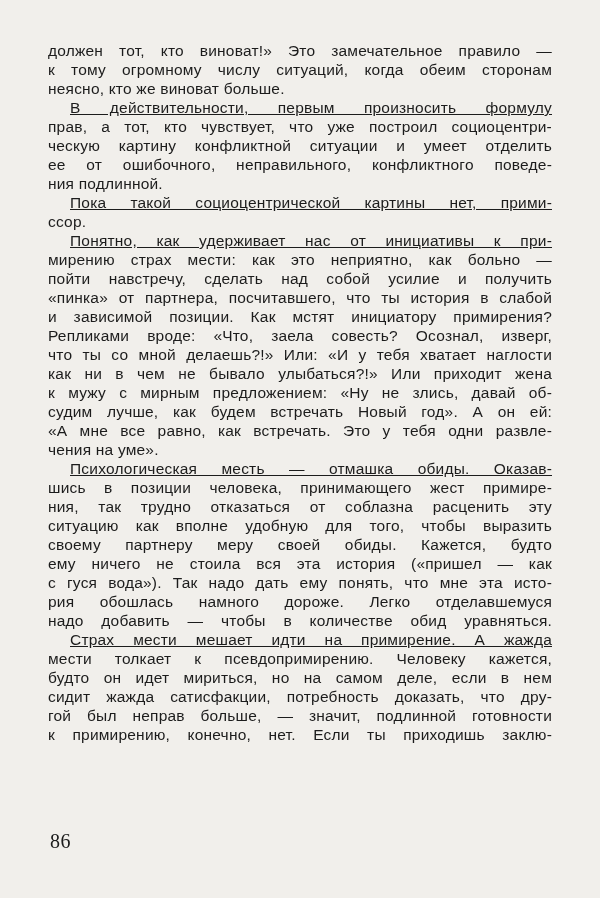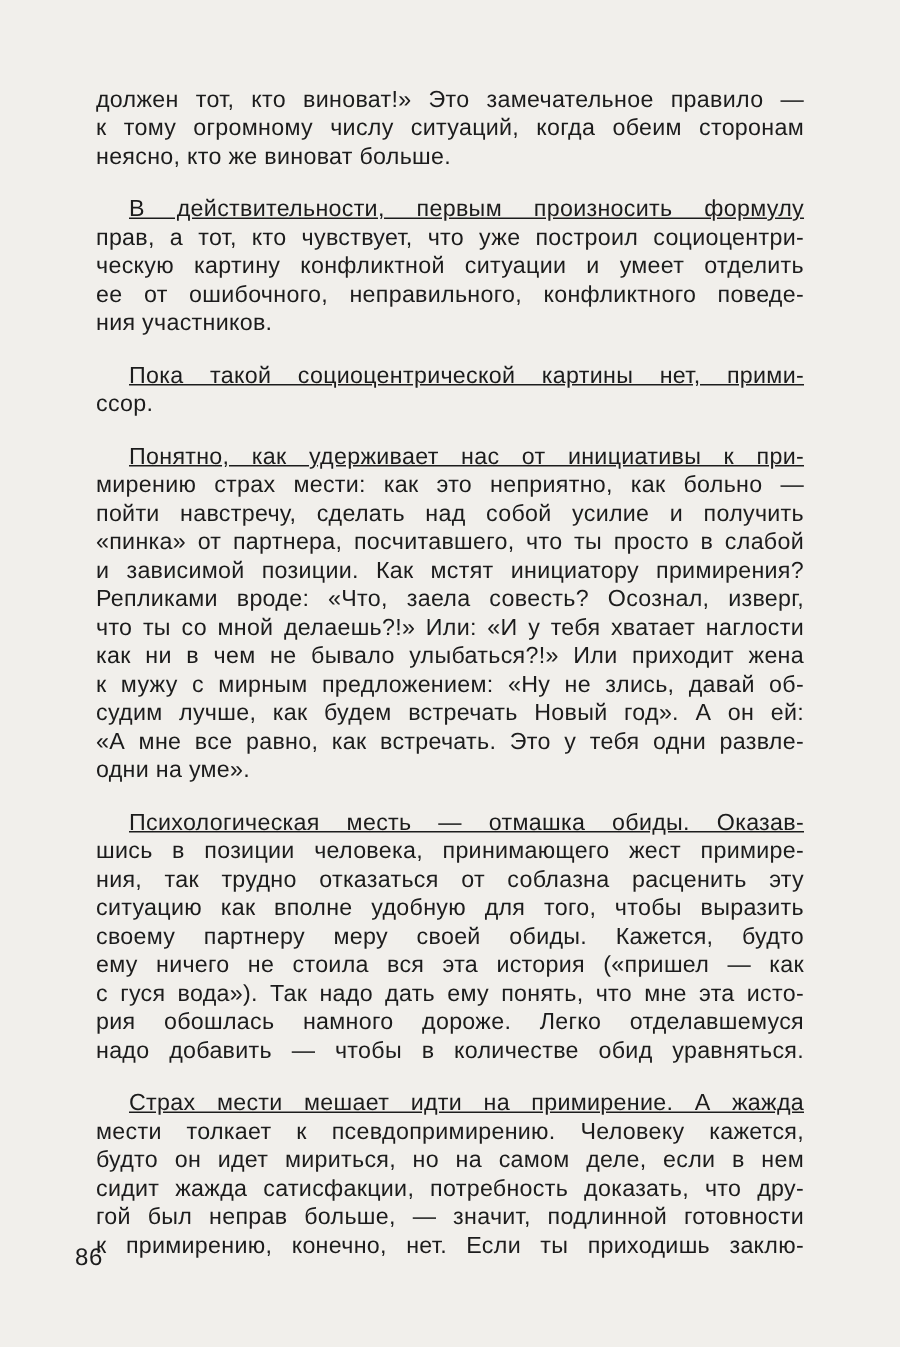--- a/index.html
+++ b/index.html
@@ -17,80 +17,81 @@
     width: 600px;
     height: 898px;
   }
   .text-block {
     position: absolute;
     left: 48px;
     top: 41px;
     width: 504px;
   }
   .paragraph {
-    margin: 16px;
+    margin: 0;
   }
   .line {
     font-size: 15.5px;
     line-height: 19px;
     font-weight: 500;
     letter-spacing: 0.2px;
     text-align: justify;
     text-align-last: justify;
   }
   .line.left {
     text-align-last: left;
   }
   .line.indent {
     text-indent: 22px;
     text-decoration: underline;
   }
   .page-number {
     position: absolute;
     left: 50px;
     top: 830px;
-    font-size: 16px;
+    font-size: 20px;
     font-weight: 500;
     letter-spacing: 0.5px;
+    font-family: Liberation Serif, serif;
   }
 </style>
 </head>
 <body style="background: rgb(241, 239, 235); color: rgb(28, 28, 28);">
 
 <div class="page">
   <main class="text-block" id="text-block">
       <div class="paragraph">
         <div class="line">должен тот, кто виноват!» Это замечательное правило —</div>
         <div class="line">к тому огромному числу ситуаций, когда обеим сторонам</div>
         <div class="line left">неясно, кто же виноват больше.</div>
       </div>
       <div class="paragraph">
         <div class="line indent">В действительности, первым произносить формулу</div>
         <div class="line">прав, а тот, кто чувствует, что уже построил социоцентри-</div>
         <div class="line">ческую картину конфликтной ситуации и умеет отделить</div>
         <div class="line">ее от ошибочного, неправильного, конфликтного поведе-</div>
-        <div class="line left">ния участников.</div>
+        <div class="line left">ния подлинной.</div>
       </div>
       <div class="paragraph">
         <div class="line indent">Пока такой социоцентрической картины нет, прими-</div>
         <div class="line left">ссор.</div>
       </div>
       <div class="paragraph">
         <div class="line indent">Понятно, как удерживает нас от инициативы к при-</div>
         <div class="line">мирению страх мести: как это неприятно, как больно —</div>
         <div class="line">пойти навстречу, сделать над собой усилие и получить</div>
-        <div class="line">«пинка» от партнера, посчитавшего, что ты просто в слабой</div>
+        <div class="line">«пинка» от партнера, посчитавшего, что ты история в слабой</div>
         <div class="line">и зависимой позиции. Как мстят инициатору примирения?</div>
         <div class="line">Репликами вроде: «Что, заела совесть? Осознал, изверг,</div>
         <div class="line">что ты со мной делаешь?!» Или: «И у тебя хватает наглости</div>
         <div class="line">как ни в чем не бывало улыбаться?!» Или приходит жена</div>
         <div class="line">к мужу с мирным предложением: «Ну не злись, давай об-</div>
         <div class="line">судим лучше, как будем встречать Новый год». А он ей:</div>
         <div class="line">«А мне все равно, как встречать. Это у тебя одни развле-</div>
-        <div class="line left">одни на уме».</div>
+        <div class="line left">чения на уме».</div>
       </div>
       <div class="paragraph">
         <div class="line indent">Психологическая месть — отмашка обиды. Оказав-</div>
         <div class="line">шись в позиции человека, принимающего жест примире-</div>
         <div class="line">ния, так трудно отказаться от соблазна расценить эту</div>
         <div class="line">ситуацию как вполне удобную для того, чтобы выразить</div>
         <div class="line">своему партнеру меру своей обиды. Кажется, будто</div>
         <div class="line">ему ничего не стоила вся эта история («пришел — как</div>
         <div class="line">с гуся вода»). Так надо дать ему понять, что мне эта исто-</div>
         <div class="line">рия обошлась намного дороже. Легко отделавшемуся</div>

